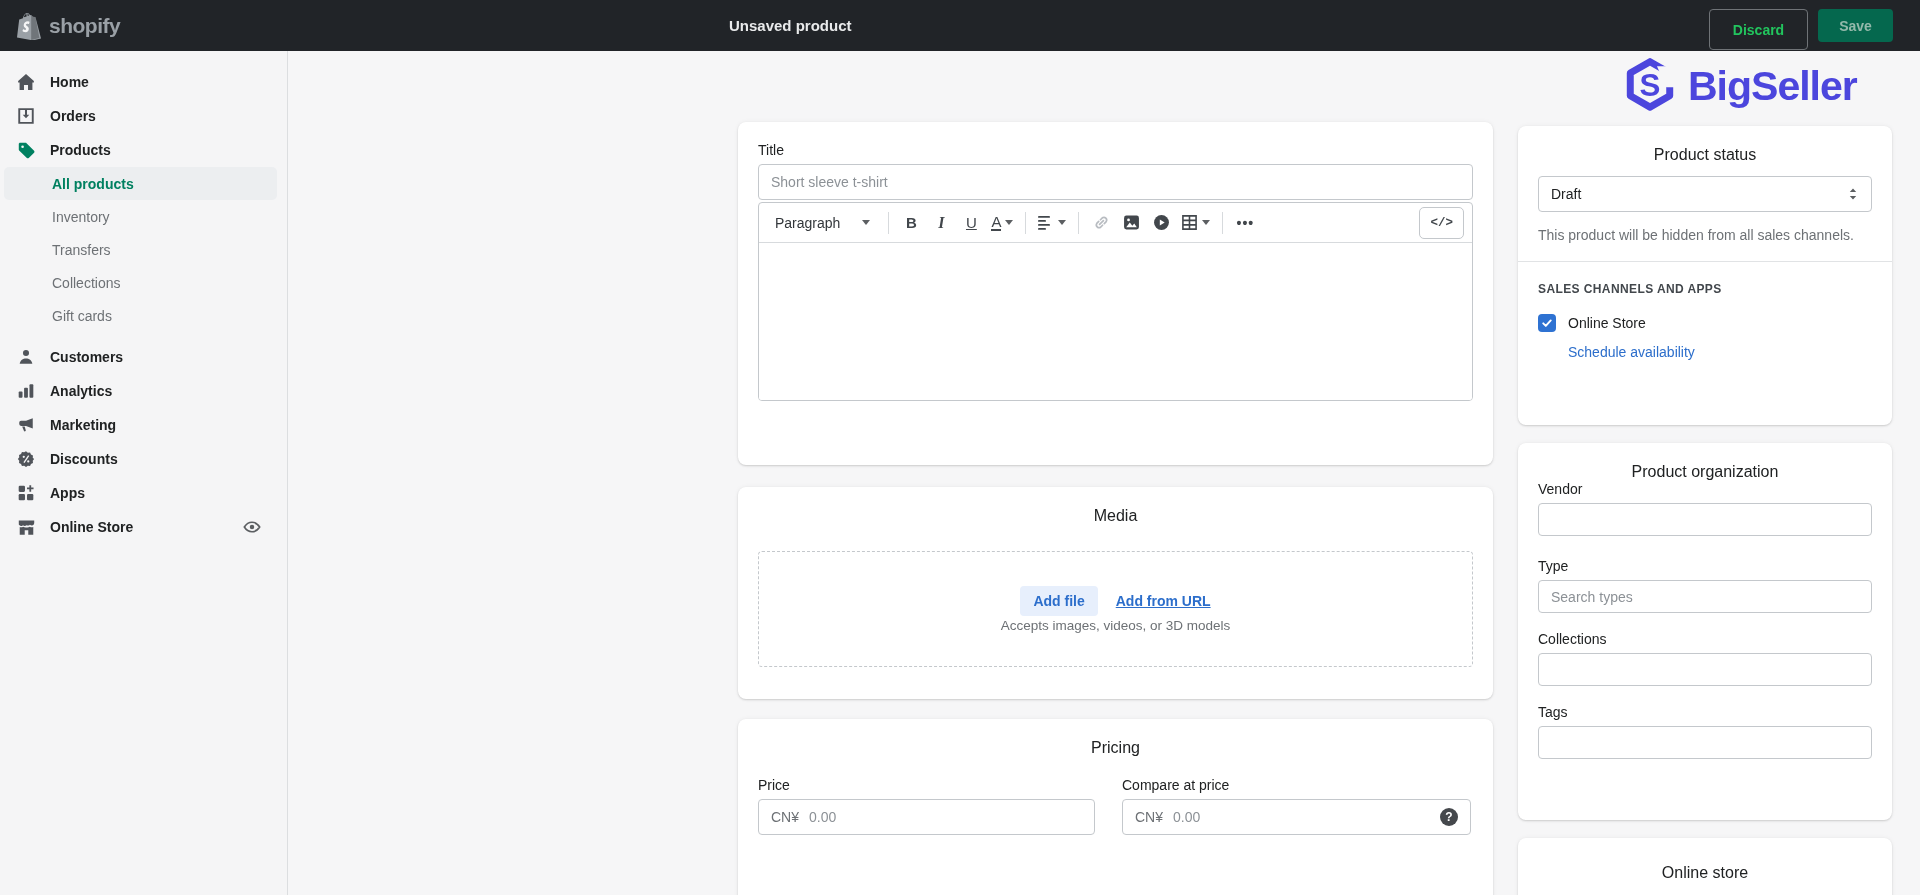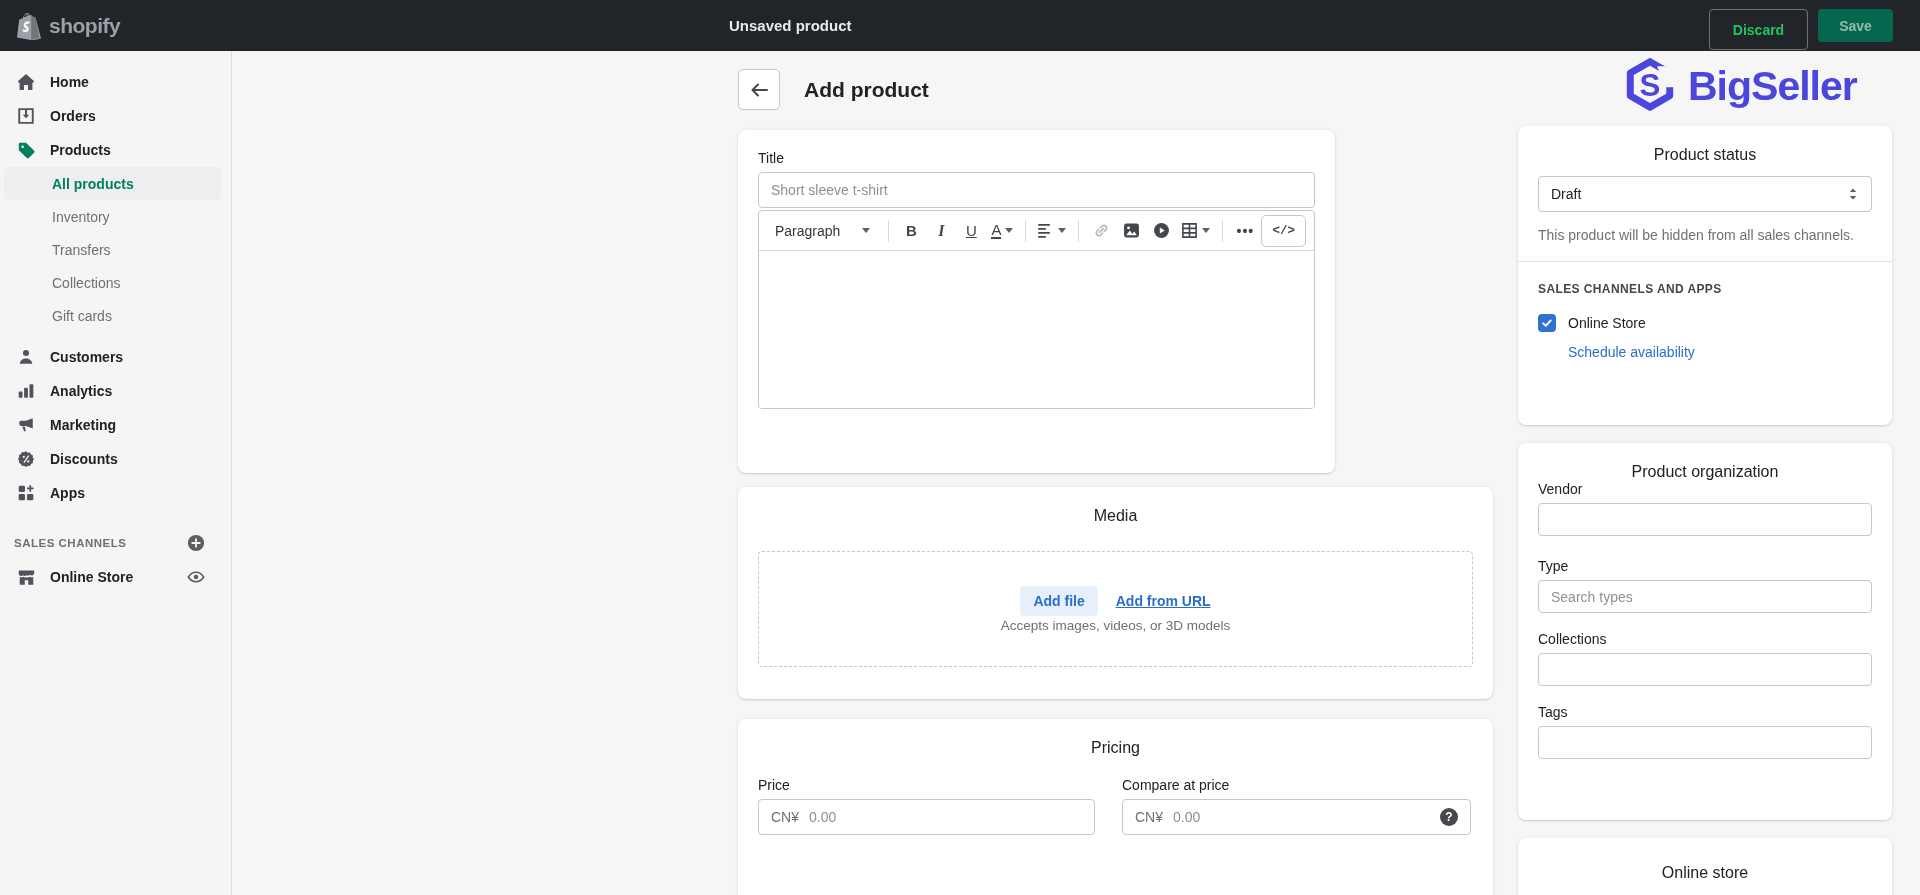--- a/index.html
+++ b/index.html
@@ -10,21 +10,21 @@
   
   .topbar { position:absolute; left:0; top:0; width:1920px; height:51px; background:#212428; display:flex; align-items:center; z-index:30; }
   .brand { display:flex; align-items:center; gap:7px; margin-left:16px; cursor:pointer; }
   .brand-word { font-size:21px; font-weight:700; color:#9aa0a6; letter-spacing:-0.5px; }
   .topbar-title { position:absolute; left:729px; top:0; height:51px; display:flex; align-items:center; font-size:15px; font-weight:700; color:#e9eaeb; }
   .topbar-actions { position:absolute; right:27px; top:9px; display:flex; gap:10px; }
   .btn-discard { width:99px; height:41px; border:1px solid #6f7377; border-radius:4px; background:transparent; color:#22c55e; font-size:14px; font-weight:600; font-family:inherit; cursor:pointer; }
   .btn-save { width:75px; height:33px; border:none; border-radius:4px; background:#05684e; color:#94b9ab; font-size:14px; font-weight:600; font-family:inherit; cursor:pointer; }
 
   
-  .sidebar { position:absolute; left:0; top:51px; width:232px; height:844px; background:#f5f5f6; border-right:1px solid #dcdee0; padding-top:14px; z-index:10; }
+  .sidebar { position:absolute; left:0; top:51px; width:288px; height:844px; background:#f5f5f6; border-right:1px solid #dcdee0; padding-top:14px; z-index:10; }
   .nav-row { height:34px; display:flex; align-items:center; padding-left:16px; cursor:pointer; position:relative; }
   .nav-icon { width:20px; height:20px; display:flex; align-items:center; justify-content:center; }
   .nav-label { margin-left:14px; font-size:14px; font-weight:600; color:#202223; }
   .nav-sub { height:33px; display:flex; align-items:center; padding-left:52px; cursor:pointer; }
   .nav-sub .nav-label { margin-left:0; font-weight:400; color:#6d7175; font-size:14px; }
   .nav-sub.active { background:#eceef0; border-radius:5px; margin:0 10px 0 4px; padding-left:48px; }
   .nav-sub.active .nav-label { color:#008060; font-weight:600; }
   .nav-gap { height:8px; }
   .sales-header { margin-top:16px; height:34px; display:flex; align-items:center; justify-content:space-between; padding:0 26px 0 14px; }
   .sales-header-label { font-size:11.5px; font-weight:700; color:#6d7175; letter-spacing:0.5px; }
@@ -34,21 +34,21 @@
   .bigseller { position:absolute; left:1622px; top:57px; display:flex; align-items:center; gap:10px; z-index:40; }
   .bigseller-name { font-size:41px; font-weight:700; color:#4c46dd; letter-spacing:-1px; }
 
   
   .page-header { position:absolute; left:738px; top:69px; display:flex; align-items:center; gap:24px; }
   .back-btn { width:42px; height:41px; background:#ffffff; border:1px solid #c4c8cc; border-radius:5px; display:flex; align-items:center; justify-content:center; cursor:pointer; }
   .page-title { font-size:21px; font-weight:700; color:#202223; }
 
   
   .card { position:absolute; background:#ffffff; border-radius:8px; box-shadow:0 0 5px rgba(23,24,24,.05), 0 1px 2px rgba(0,0,0,.15); }
-  .card-main-1 { left:738px; top:130px; width:597px; height:343px; padding:20px; }
+  .card-main-1 { left:738px; top:122px; width:755px; height:343px; padding:20px; }
   .card-media  { left:738px; top:487px; width:755px; height:212px; padding:20px; }
   .card-pricing{ left:738px; top:719px; width:755px; height:235px; padding:20px; }
   .card-status { left:1518px; top:126px; width:374px; height:299px; padding:20px; }
   .card-org    { left:1518px; top:443px; width:374px; height:377px; padding:20px; }
   .card-ostore { left:1518px; top:838px; width:374px; height:130px; padding:26px 20px; }
 
   .field-label { font-size:14px; color:#202223; margin-bottom:6px; }
   .text-input { width:100%; height:36px; border:1px solid #c4c8cc; border-radius:4px; padding:0 12px; font-size:14px; font-family:inherit; color:#202223; background:#fff; }
   .text-input::placeholder { color:#8c9196; }
   .card-heading { font-size:16px; font-weight:400; color:#202223;text-align:center; }
@@ -216,29 +216,20 @@
         <svg width="18" height="18" viewBox="0 0 16 16">
             <rect x="1.5" y="1.5" width="5.6" height="5.6" rx="1" fill="#50545a"></rect>
             <rect x="1.5" y="8.9" width="5.6" height="5.6" rx="1" fill="#50545a"></rect>
             <rect x="8.9" y="8.9" width="5.6" height="5.6" rx="1" fill="#50545a"></rect>
             <path fill="#50545a" d="M11 1h1.6v2.1H14.7v1.6h-2.1v2.1H11V4.7H8.9V3.1H11z"></path>
           </svg>
       </span>
       <span class="nav-label">Apps</span>
     </div>
 
-    <div class="sales-header">
-      <span class="sales-header-label">SALES CHANNELS</span>
-      <span>
-        <svg width="18" height="18" viewBox="0 0 16 16">
-            <circle cx="8" cy="8" r="7.2" fill="#5c5f62"></circle>
-            <path fill="#f5f5f6" d="M7.2 4h1.6v3.2H12v1.6H8.8V12H7.2V8.8H4V7.2h3.2z"></path>
-          </svg>
-      </span>
-    </div>
     <div class="nav-row">
       <span class="nav-icon">
         <svg width="19" height="19" viewBox="0 0 16 16">
             <path fill="#50545a" d="M1.5 2h13v2.2a2 2 0 0 1-1.3 1.9 2.2 2.2 0 0 1-2.3-.5 2.3 2.3 0 0 1-2.9.4A2.3 2.3 0 0 1 5 6a2.2 2.2 0 0 1-2.3.6A2 2 0 0 1 1.5 4.2z"></path>
             <path fill="#50545a" d="M2.3 7.6V14h4.2v-3.6h3V14h4.2V7.6a3.6 3.6 0 0 1-2.9-.3 3.7 3.7 0 0 1-2.8.6 3.7 3.7 0 0 1-2.8-.6 3.6 3.6 0 0 1-2.9.3z"></path>
           </svg>
       </span>
       <span class="nav-label">Online Store</span>
       <span class="row-right-icon">
         <svg width="18" height="18" viewBox="0 0 16 16">
@@ -253,30 +244,20 @@
     <span>
       <svg width="56" height="58" viewBox="0 0 48 50">
         <path fill="none" stroke="#4c46dd" stroke-width="6" stroke-linejoin="round" d="M24 4 41 13.8v19.6L24 43.2 7 33.4V13.8z"></path>
         <path fill="#f6f6f7" d="M30 8 48 8 48 26 38 26z"></path>
         <text x="24" y="34" font-family="Liberation Sans, sans-serif" font-size="27" font-weight="bold" fill="#4c46dd" text-anchor="middle">S</text>
       </svg>
     </span>
     <span class="bigseller-name">BigSeller</span>
   </div>
 
-  <div class="page-header">
-    <div class="back-btn">
-      <span>
-        <svg width="18" height="14" viewBox="0 0 18 14">
-            <path fill="none" stroke="#42474c" stroke-width="2" stroke-linecap="round" stroke-linejoin="round" d="M8 1.5 2.5 7 8 12.5M3 7h14"></path>
-          </svg>
-      </span>
-    </div>
-    <h1 class="page-title">Add product</h1>
-  </div>
 
   <section class="card card-main-1">
     <div class="field-label">Title</div>
     <input class="text-input" type="text" placeholder="Short sleeve t-shirt" style="">
     <div class="editor">
       <div class="editor-toolbar">
         <div class="tb-btn tb-paragraph">
           <span>Paragraph</span>
           <span class="caret"></span>
         </div>

